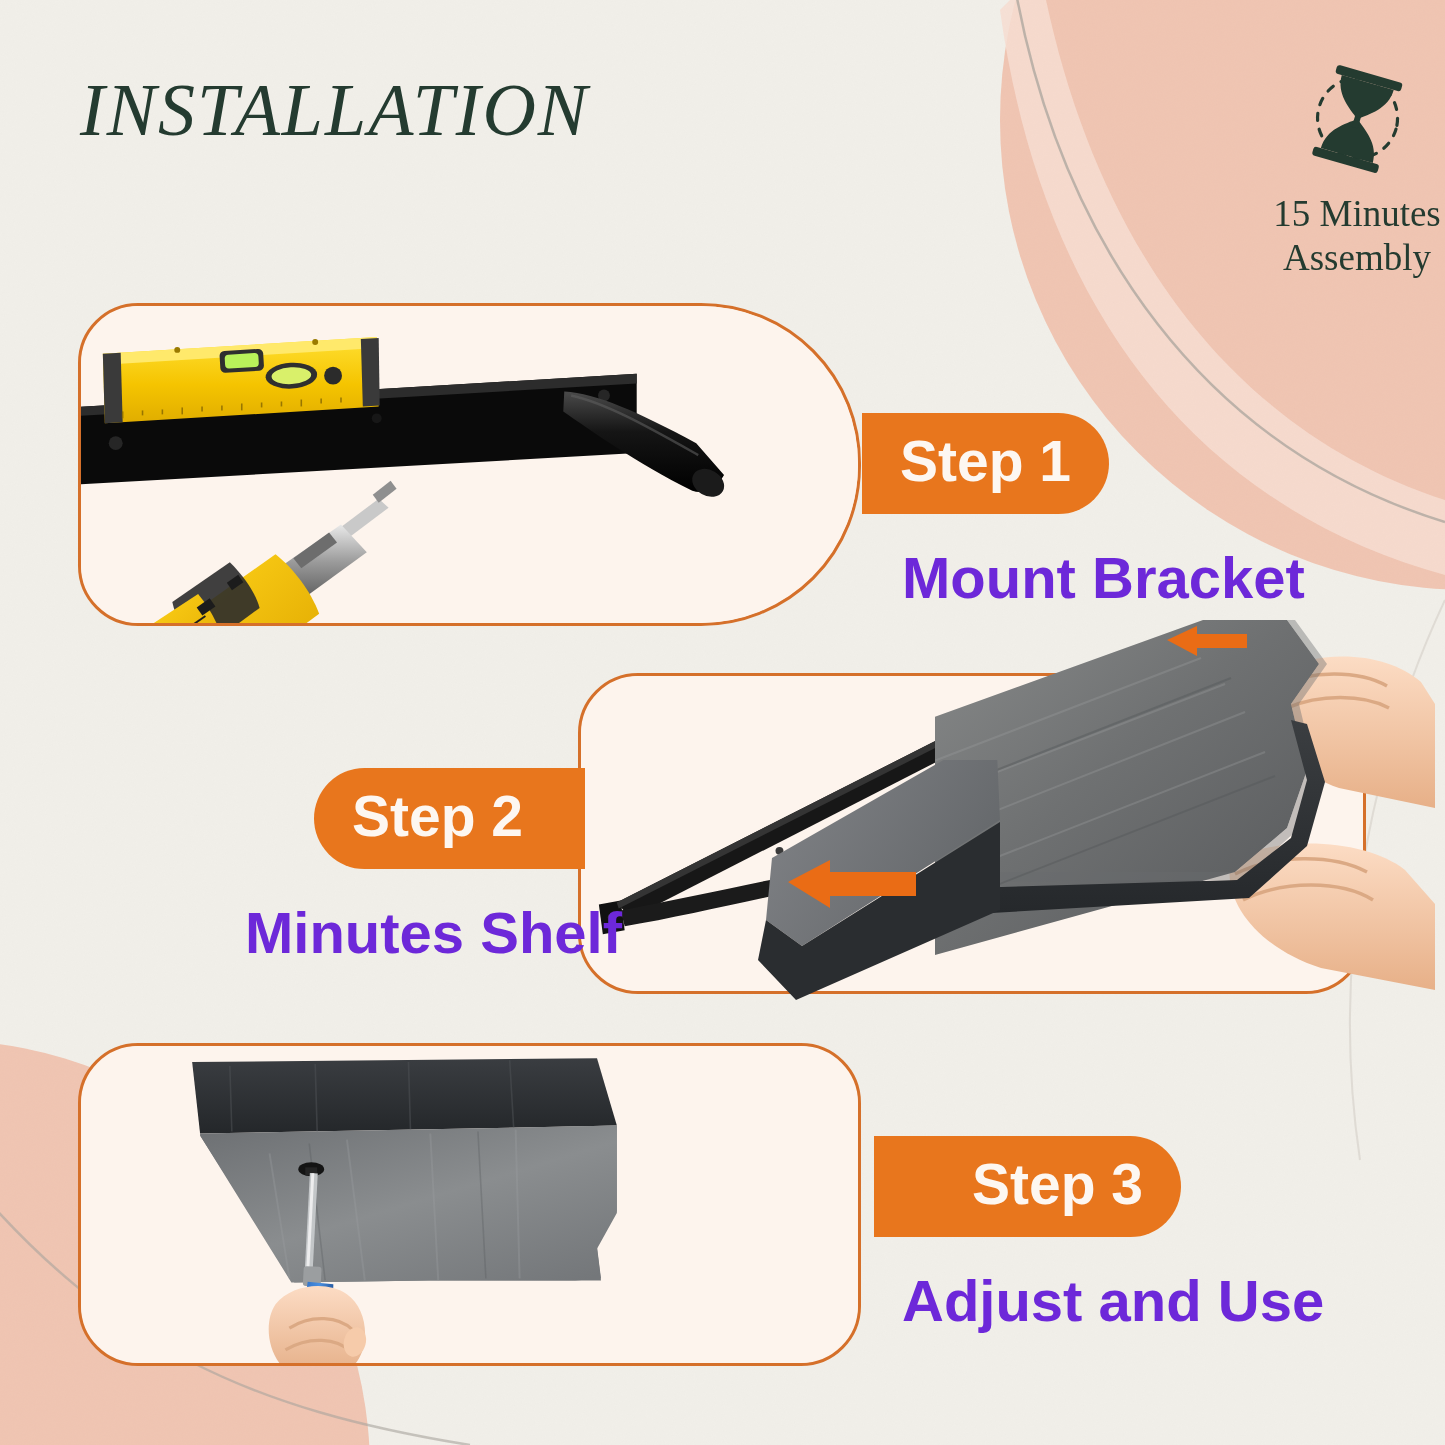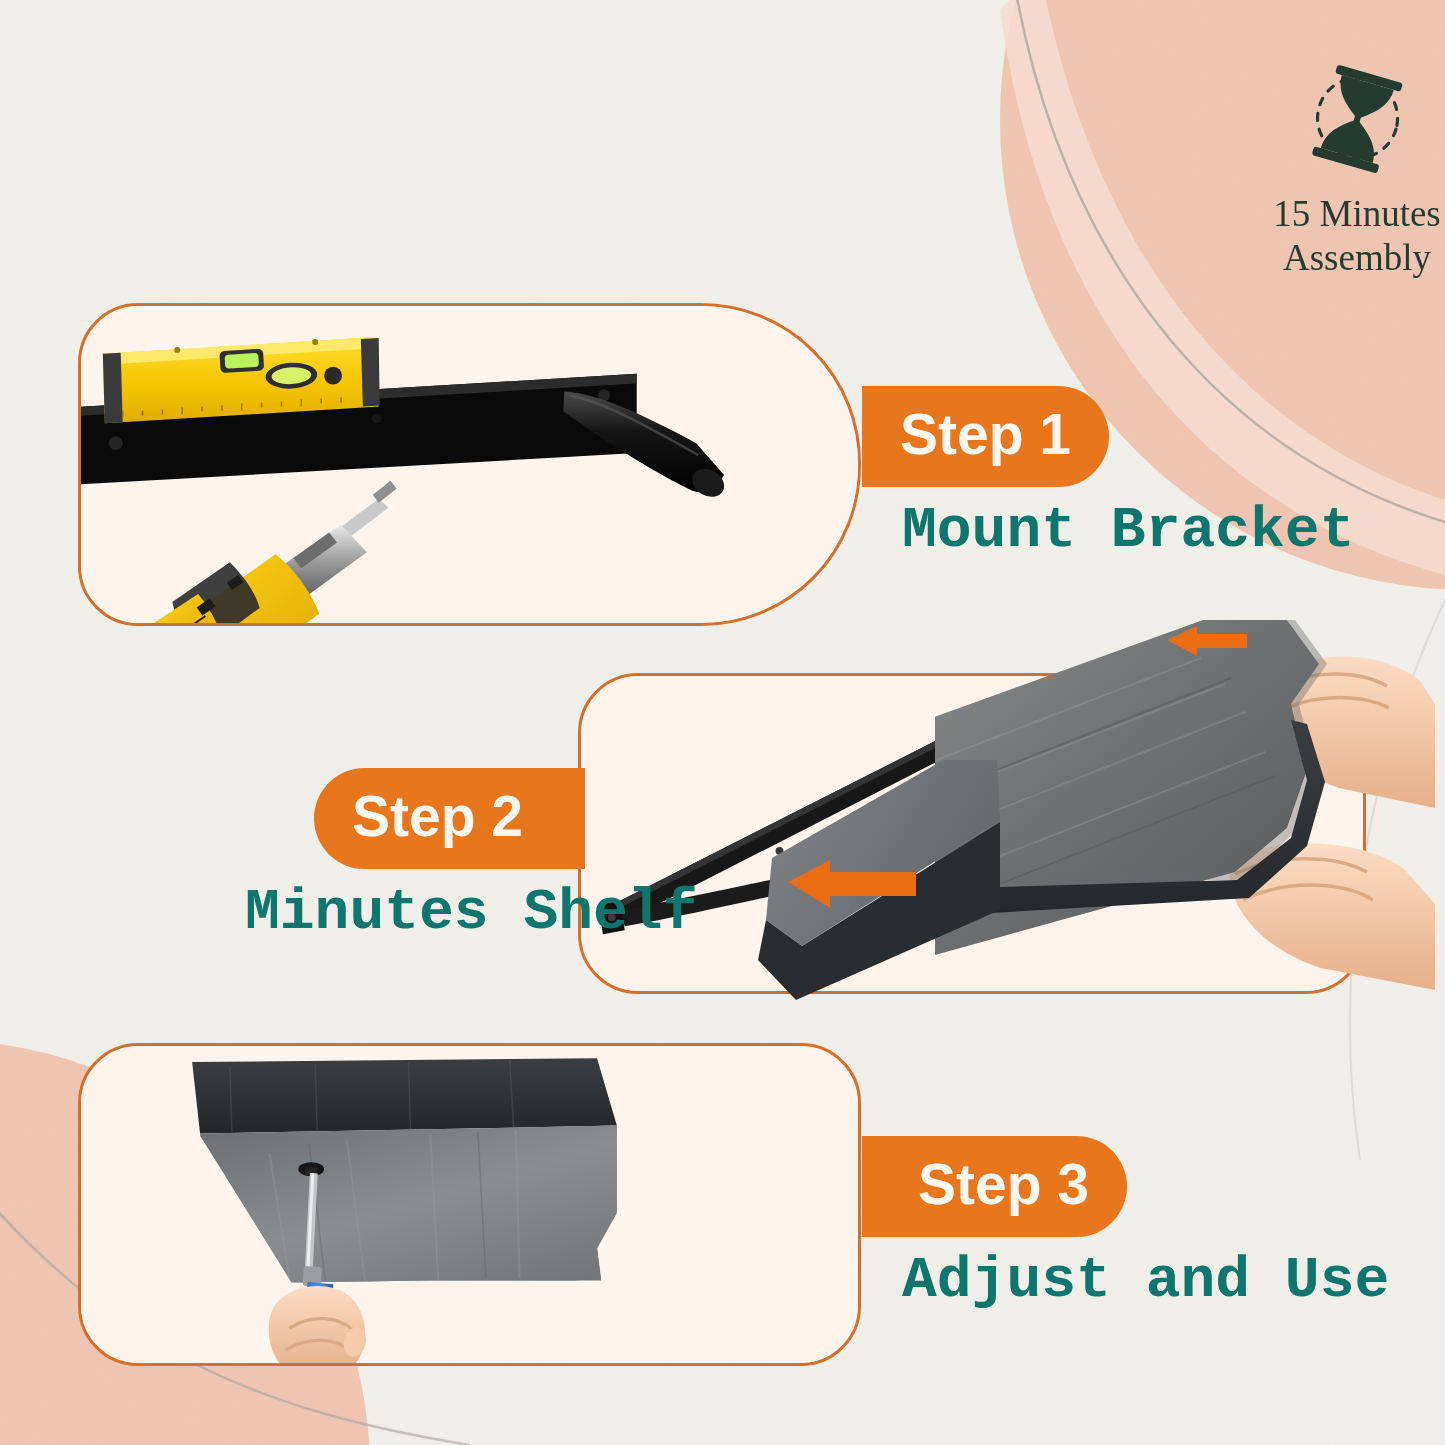--- a/index.html
+++ b/index.html
@@ -56,42 +56,42 @@
     display:inline-block;
     background:#e8761d;
     color:#fdf7f1;
     font-family:"Liberation Sans",sans-serif;
     font-weight:bold;
     font-size:57px;
     line-height:1;
     padding:20px 38px 24px 38px;
   }
   .step-caption{
-    font-family:Liberation Mono, monospace;
+    font-family:Liberation Sans, sans-serif;
     font-weight:bold;
-    color:#0f766e;
+    color:#6d28d9;
     font-size:58px;
     line-height:1.1;
-    margin-top:12px;
+    margin-top:32px;
     white-space:nowrap;
   }
 
   
   #step-1{left:862px;top:386px;}
-  #step-1 .pill{border-radius:0 70px 70px 0;}
+  #step-1 .pill{border-radius:0 70px 70px 0;margin-top:27px;}
   #step-1 .step-caption{margin-left:40px;}
 
   
   #step-2{left:245px;top:752px;width:340px;text-align:right;}
   #step-2 .pill{border-radius:70px 0 0 70px;padding-right:62px;margin-top:16px;}
   #step-2 .step-caption{margin-right:28px;}
 
   
   #step-3{left:862px;top:1136px;}
-  #step-3 .pill{border-radius:0 70px 70px 0;padding-left:56px;}
+  #step-3 .pill{border-radius:0 70px 70px 0;padding-left:98px;margin-left:12px;}
   #step-3 .step-caption{margin-left:40px;}
 </style>
 </head>
 <body>
 
 <svg id="bg" viewBox="0 0 1445 1445">
   <defs>
     <clipPath id="frame">
         <rect x="0" y="0" width="1445" height="1445"></rect>
       </clipPath>
@@ -117,20 +117,21 @@
     <path d="M-40,1120 C60,1330 200,1420 420,1468 L-40,1468 Z" fill="#f0c5b2"></path>
     <path d="M-30,1180 C110,1345 250,1410 470,1445" fill="none" stroke="#a9a49c" stroke-width="2.5" opacity="0.6"></path>
 
     <path d="M1445,600 C1370,760 1330,960 1360,1160" fill="none" stroke="#cfc9c1" stroke-width="2" opacity="0.5"></path>
 
     <rect x="0" y="0" width="1445" height="1445" fill="#8a8378" filter="url(#paper)" opacity="0.5"></rect>
   </g>
 </svg>
 
 <div class="header">
+  <div class="title-sub">INSTALLATION</div>
 </div>
 
 <div class="badge">
   <svg class="badge-icon" viewBox="0 0 120 120">
     <g transform="rotate(16 60 60)">
       <circle cx="60" cy="58" r="40" fill="none" stroke="#243b30" stroke-width="3.2" stroke-linecap="round" stroke-dasharray="7 9"></circle>
       <g fill="#243b30">
         <rect x="26" y="12" width="68" height="9" rx="3"></rect>
         <rect x="26" y="97" width="68" height="9" rx="3"></rect>
         <path d="M33 21 h54 c0 20 -17 30 -27 38 c-10 -8 -27 -18 -27 -38 Z"></path>

